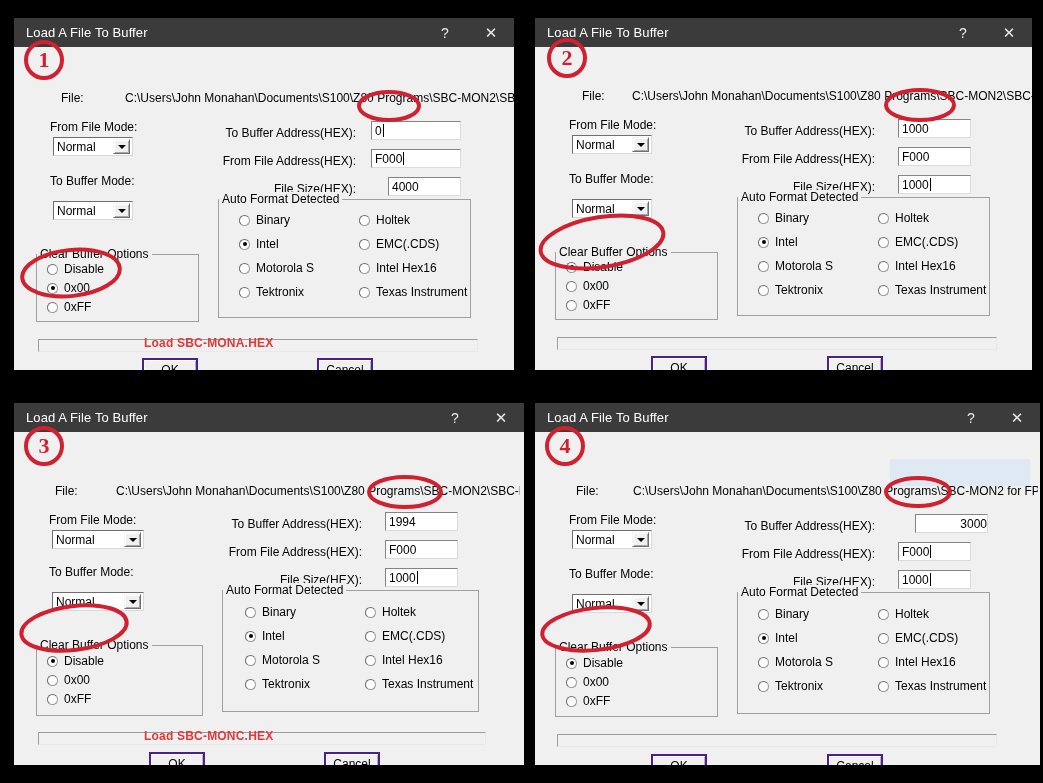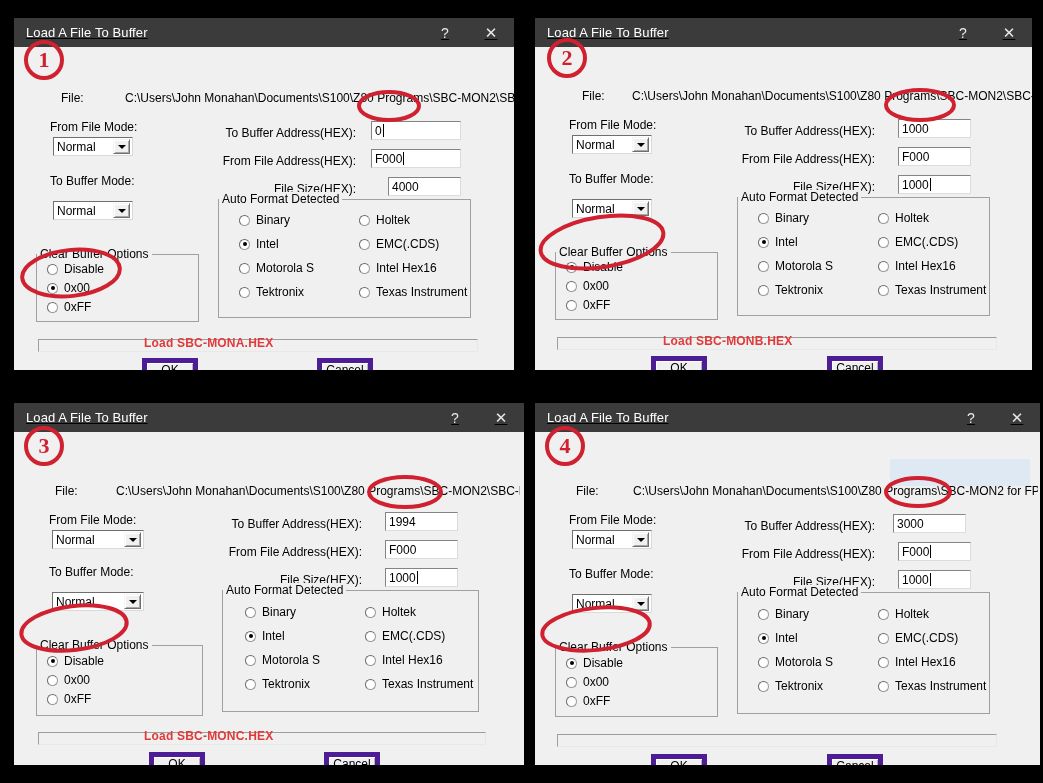--- a/index.html
+++ b/index.html
@@ -4,21 +4,21 @@
 <style>
   html,body{margin:0;padding:0;}
   body{
     width:1043px;height:783px;background:#000;overflow:hidden;
     font-family:"Liberation Sans", sans-serif;
     -webkit-font-smoothing:none;
   }
   .stage{position:relative;width:1043px;height:783px;}
 
   
-  .dlg{position:absolute;background:#0f172a;overflow:hidden;text-decoration:underline;}
+  .dlg{position:absolute;background:#0f172a;overflow:hidden;}
   .titlebar{
     height:29px;background:#3b3b3b;color:#ffffff;
     display:flex;align-items:center;
     font-size:13px;letter-spacing:.1px;
   }
   .titlebar .tb-title{padding-left:12px;flex:1;white-space:nowrap;}
   .titlebar .tb-btn{
     width:46px;height:29px;display:flex;align-items:center;justify-content:center;
     font-size:14px;color:#e8e8e8;
   }
@@ -79,21 +79,21 @@
   }
 
   .progress{
     position:absolute;height:13px;box-sizing:border-box;background:#f0f0f0;
     border-top:1px solid #9d9d9d;border-left:1px solid #9d9d9d;
     border-right:1px solid #e8e8e8;border-bottom:1px solid #e8e8e8;
   }
 
   .btn{
     position:absolute;box-sizing:border-box;height:23px;background:#f0f0f0;
-    border:5px solid #4c1d95;
+    border:2px solid #4c1d95;
     box-shadow:inset 1px 1px 0 #ffffff, inset -1px -1px 0 #b4b4b4;
     font-size:12px;color:#000;display:flex;align-items:center;justify-content:center;
   }
 
   .overlaytext{
     position:absolute;font-size:12px;font-weight:bold;color:#e03a3a;
     white-space:nowrap;letter-spacing:.2px;
   }
 
   .hl-blue{position:absolute;background:#dce8f4;opacity:.85;}
@@ -322,21 +322,20 @@
             <span class="rb"></span>
             <span>Intel Hex16</span>
           </div>
         <div class="radio" style="left:140px;top:85px;">
             <span class="rb"></span>
             <span>Texas Instrument</span>
           </div>
       </div>
 
       <div class="progress" style="left:22px;top:290px;width:440px;"></div>
-      <div class="overlaytext" style="left:128px;top:287px;">Load SBC-MONB.HEX</div>
 
       <div class="btn" style="left:116px;top:309px;width:56px;">OK</div>
       <div class="btn" style="left:292px;top:309px;width:56px;">Cancel</div>
     </div>
   </div>
 
   <div class="marker" style="left:545px;top:36px;width:44px;height:44px;">
     <svg width="44" height="44" viewBox="0 0 44 44">
         <ellipse cx="22" cy="22" rx="18" ry="18" fill="none" stroke="#cf2130" stroke-width="4"></ellipse>
       </svg>
@@ -493,21 +492,21 @@
 
       <div class="lbl" style="left:34px;top:135px;">To Buffer Mode:</div>
       <div class="combo" style="left:37px;top:162px;width:80px;">
         <span class="ctext">Normal</span>
         <span class="carrow">
             <i></i>
           </span>
       </div>
 
       <div class="lbl r" style="left:188px;top:87px;width:152px;">To Buffer Address(HEX):</div>
-      <div class="tbox" style="left:358px;top:82px;width:73px;">
+      <div class="tbox" style="left:380px;top:82px;width:73px;justify-content:flex-end;">
           <span>3000</span>
         </div>
 
       <div class="lbl r" style="left:188px;top:115px;width:152px;">From File Address(HEX):</div>
       <div class="tbox" style="left:363px;top:110px;width:73px;">
           <span>F000</span>
           <span class="caret"></span>
         </div>
 
       <div class="lbl r" style="left:188px;top:143px;width:152px;">File Size(HEX):</div>

